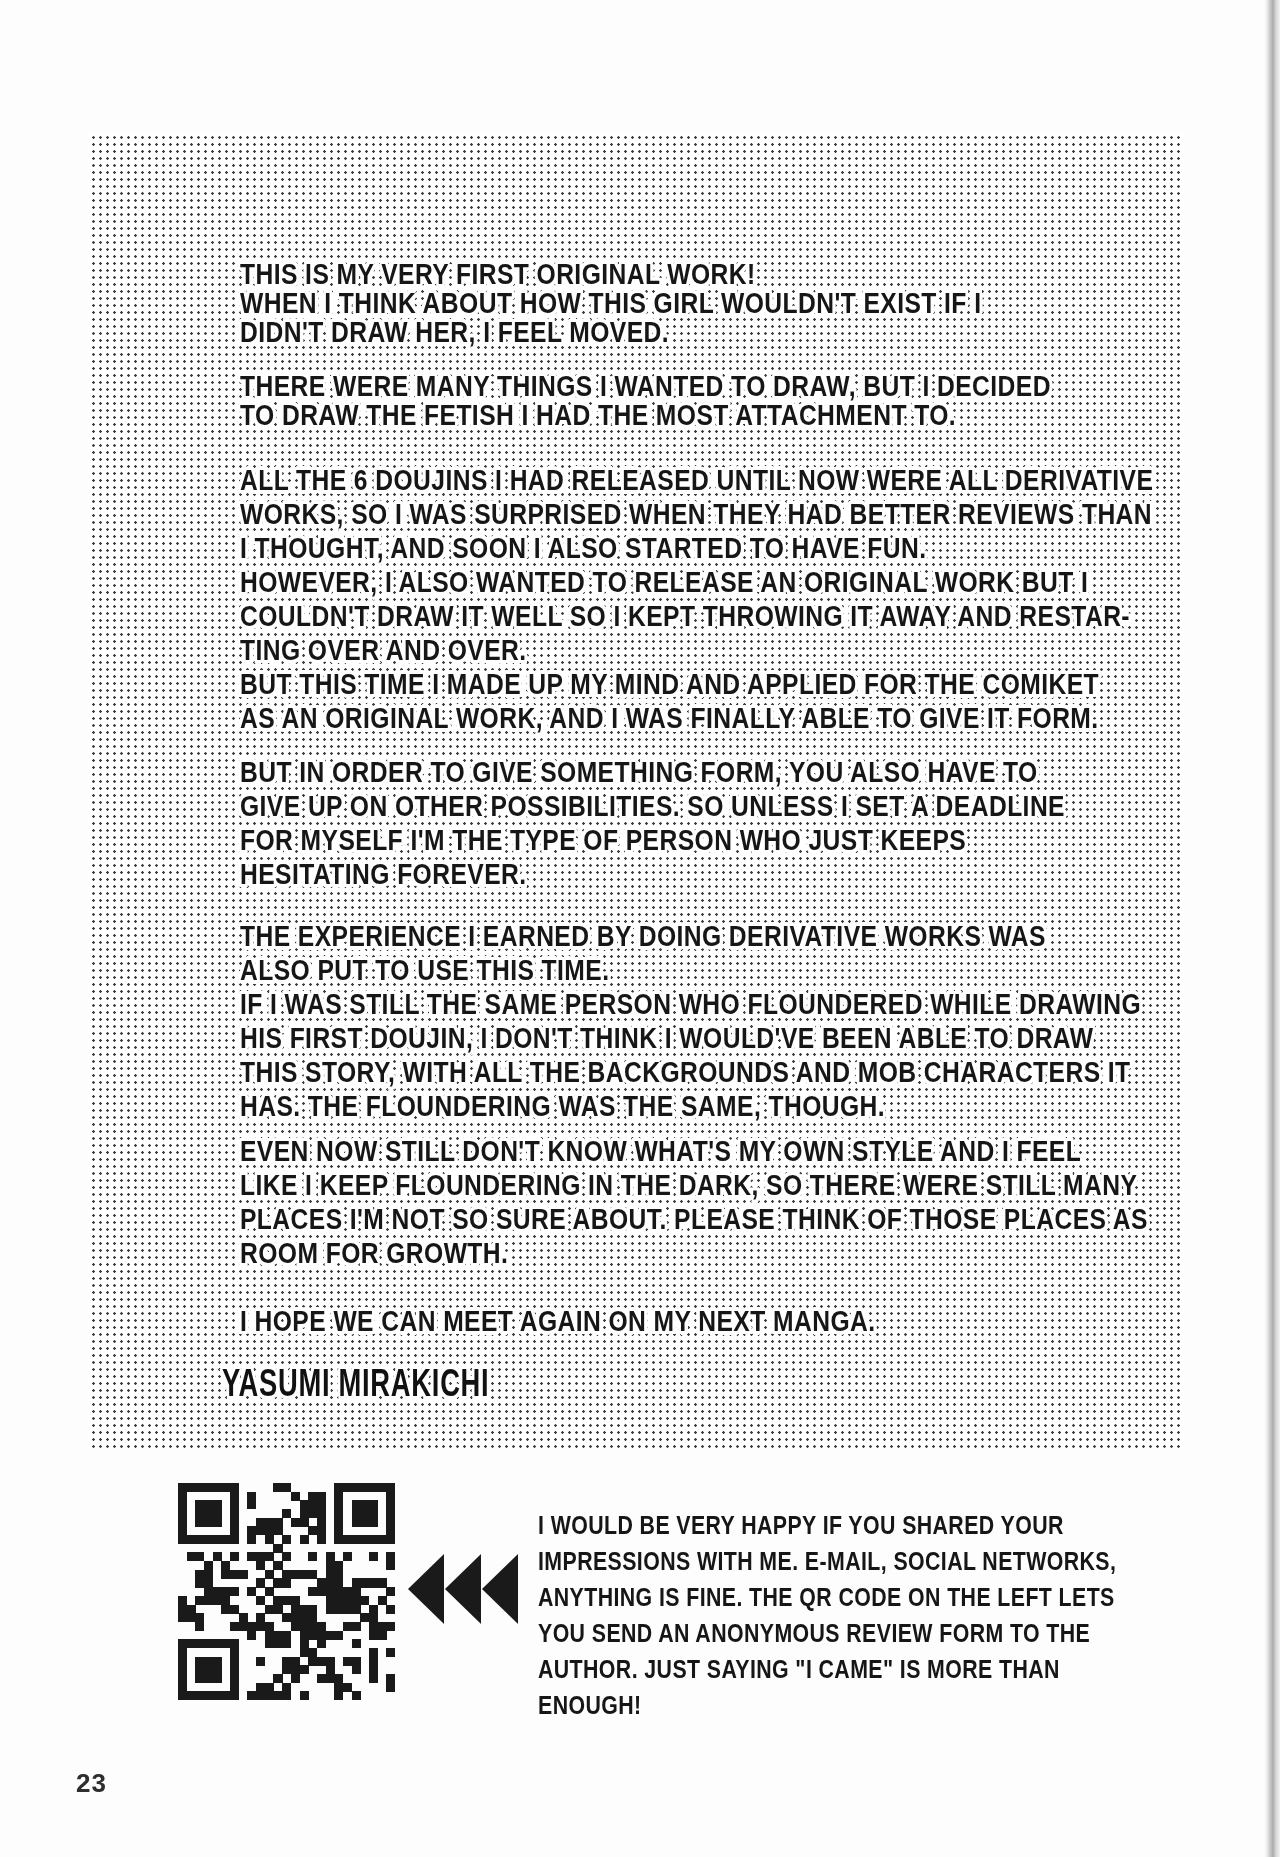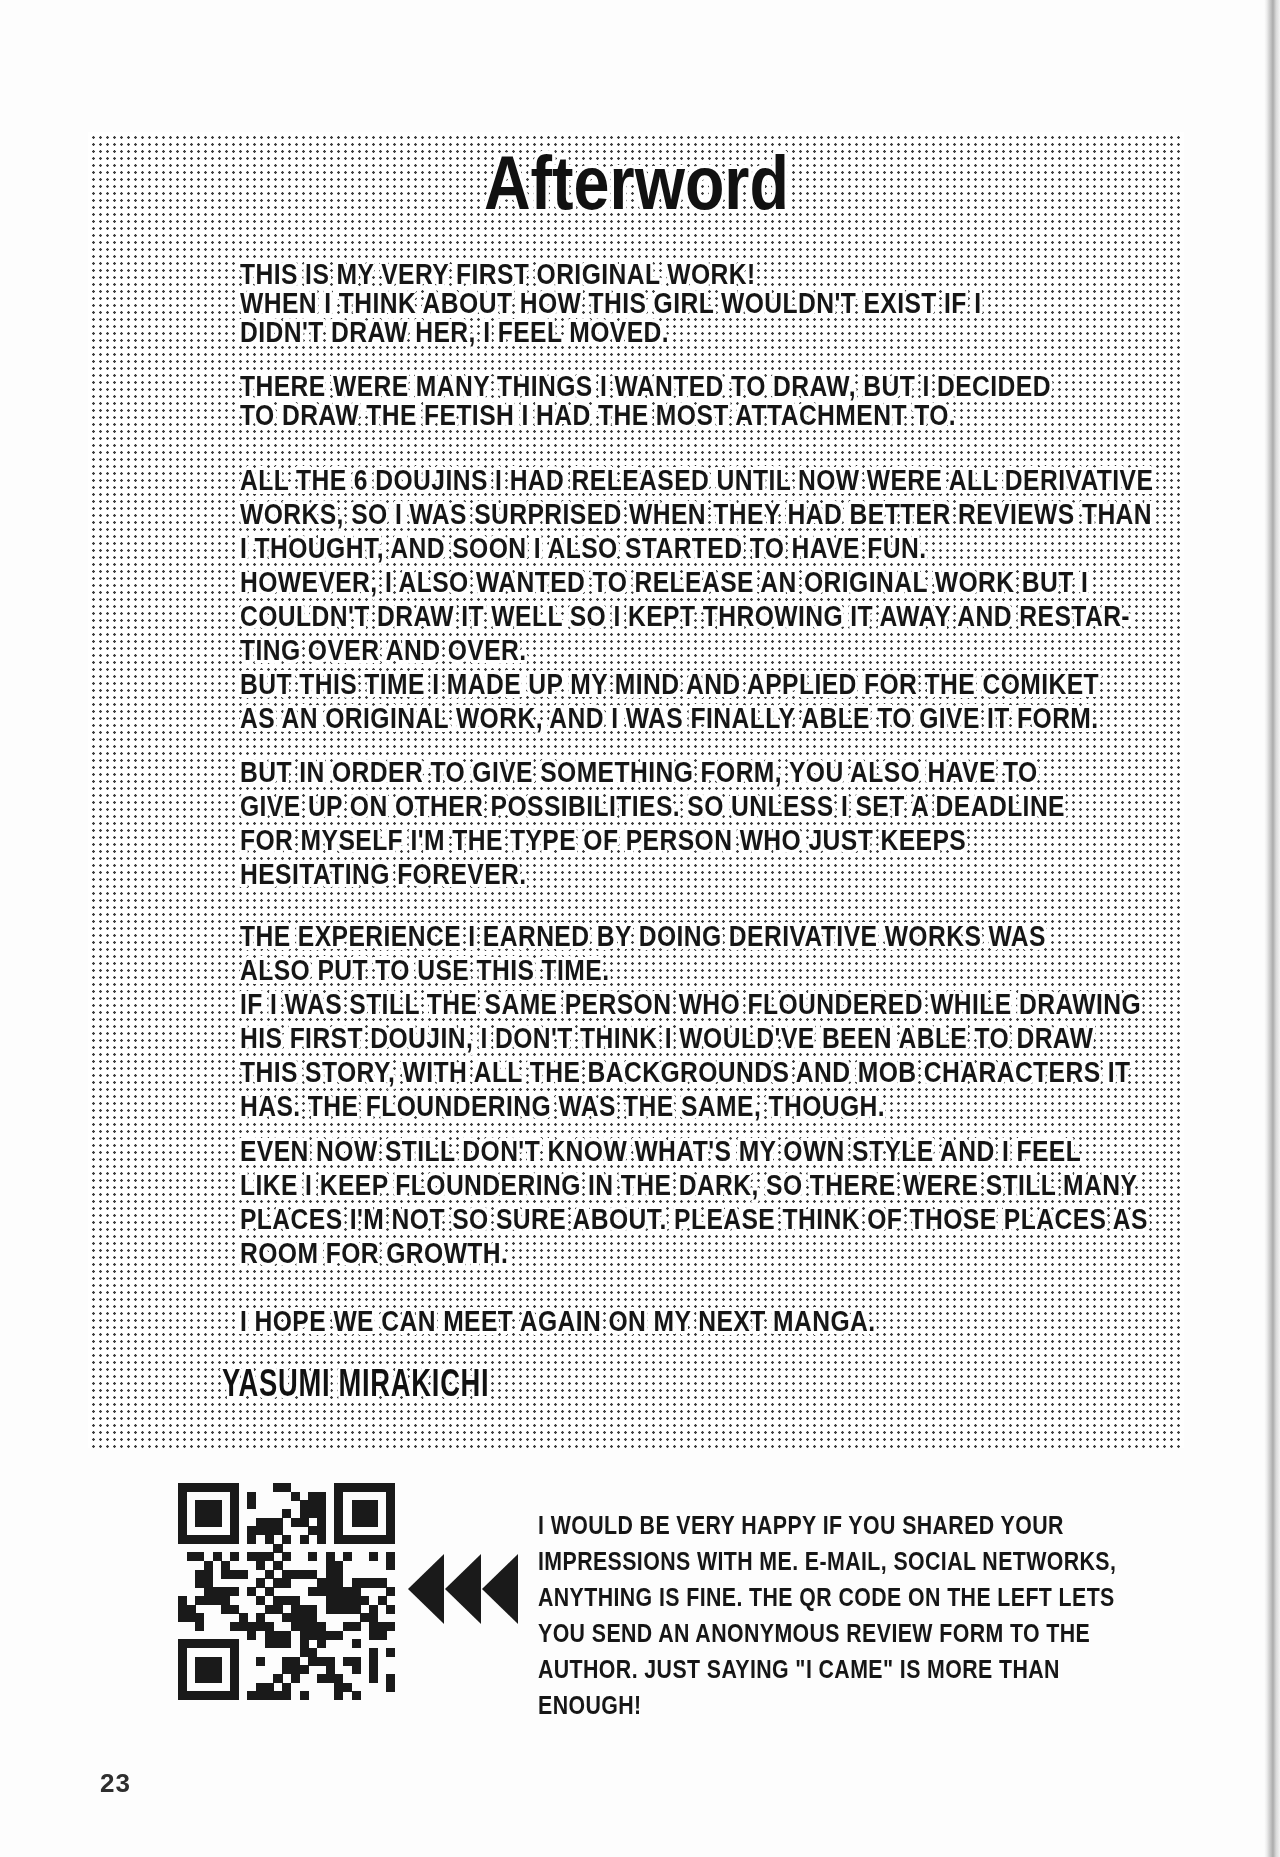--- a/index.html
+++ b/index.html
@@ -50,38 +50,35 @@
   .qr{position:absolute;left:178px;top:1483px;width:217px;height:217px;}
   .arrows{position:absolute;left:407px;top:1553px;width:112px;height:72px;}
   .note{
     position:absolute;left:538px;top:1507px;
     font-weight:bold;font-size:26px;letter-spacing:0.5px;color:#161616;
     transform:scaleX(0.82);transform-origin:left top;
     white-space:nowrap;
   }
   .note .line{line-height:36px;white-space:nowrap;}
   .page-number{
-    position:absolute;left:100px;top:1768px;
+    position:absolute;left:76px;top:1768px;
     font-size:26px;font-weight:bold;letter-spacing:1px;color:#2e2e2e;
   }
   .page-edge{
     position:absolute;right:0;top:0;width:16px;height:100%;
     background:linear-gradient(90deg,#ffffff 0%,#ececec 18%,#c2c2c2 42%,#ababab 56%,#d9d9d9 76%,#f3f3f3 100%);
   }
 </style>
 </head>
 <body>
 
 <div id="page">
 
   <div class="panel">
 
-    <div class="title-wrap">
-      <span class="title halo">Afterword</span>
-    </div>
 
     <div class="para halo lh29" style="top:128px;">
         <div class="line">THIS IS MY VERY FIRST ORIGINAL WORK!</div>
         <div class="line">WHEN I THINK ABOUT HOW THIS GIRL WOULDN'T EXIST IF I</div>
         <div class="line">DIDN'T DRAW HER, I FEEL MOVED.</div>
       </div>
 
     <div class="para halo lh29" style="top:240px;">
         <div class="line">THERE WERE MANY THINGS I WANTED TO DRAW, BUT I DECIDED</div>
         <div class="line">TO DRAW THE FETISH I HAD THE MOST ATTACHMENT TO.</div>

